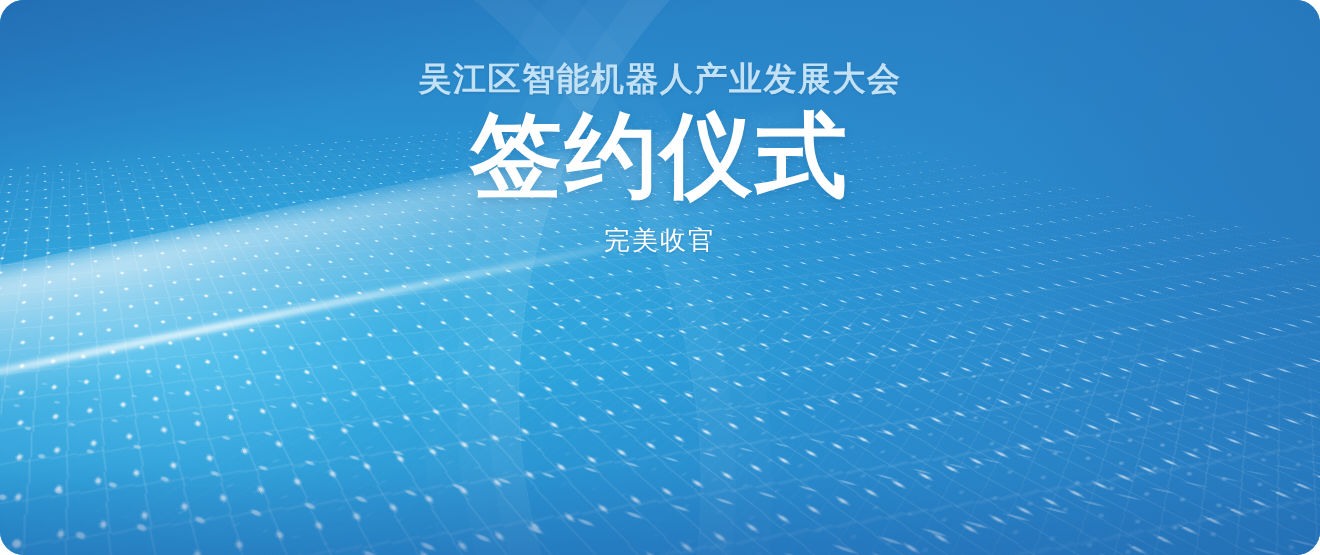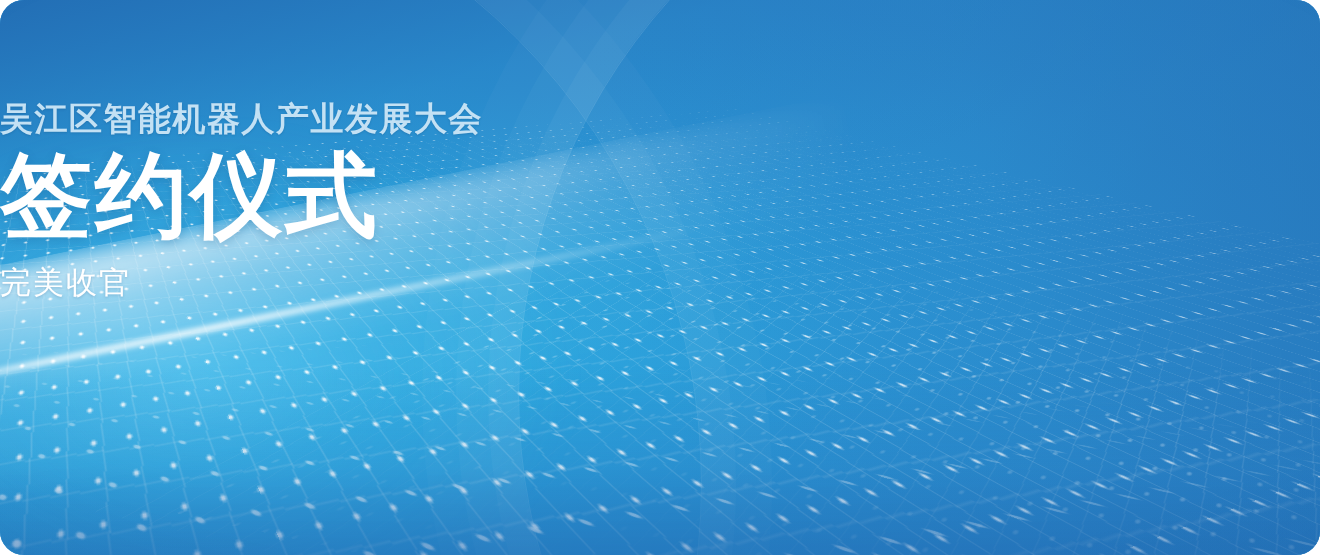--- a/index.html
+++ b/index.html
@@ -222,22 +222,23 @@
     background:
       radial-gradient(120% 120% at 50% 42%, rgba(0,0,0,0) 52%, rgba(20,74,130,0.18) 100%);
   }
 
   
   .content {
     position: absolute;
     inset: 0;
     display: flex;
     flex-direction: column;
+    align-items: center;
     justify-content: flex-start;
-    padding-top: 102px;
+    padding-top: 62px;
     box-sizing: border-box;
     z-index: 5;
   }
 
   .eyebrow {
     font-size: 33px;
     font-weight: bold;
     letter-spacing: 1.5px;
     color: #c3e1f4;
     line-height: 1;
@@ -251,21 +252,21 @@
     font-weight: bold;
     letter-spacing: 3px;
     color: #ffffff;
     line-height: 1;
     white-space: nowrap;
     text-shadow: 0 3px 10px rgba(18,72,125,0.22);
   }
 
   .tagline {
     margin-top: 26px;
-    font-size: 31px;
+    font-size: 26px;
     font-weight: normal;
     letter-spacing: 2px;
     color: #ffffff;
     line-height: 1;
     white-space: nowrap;
     text-shadow: 0 1px 3px rgba(18,72,125,0.25);
   }
 </style>
 </head>
 <body>

